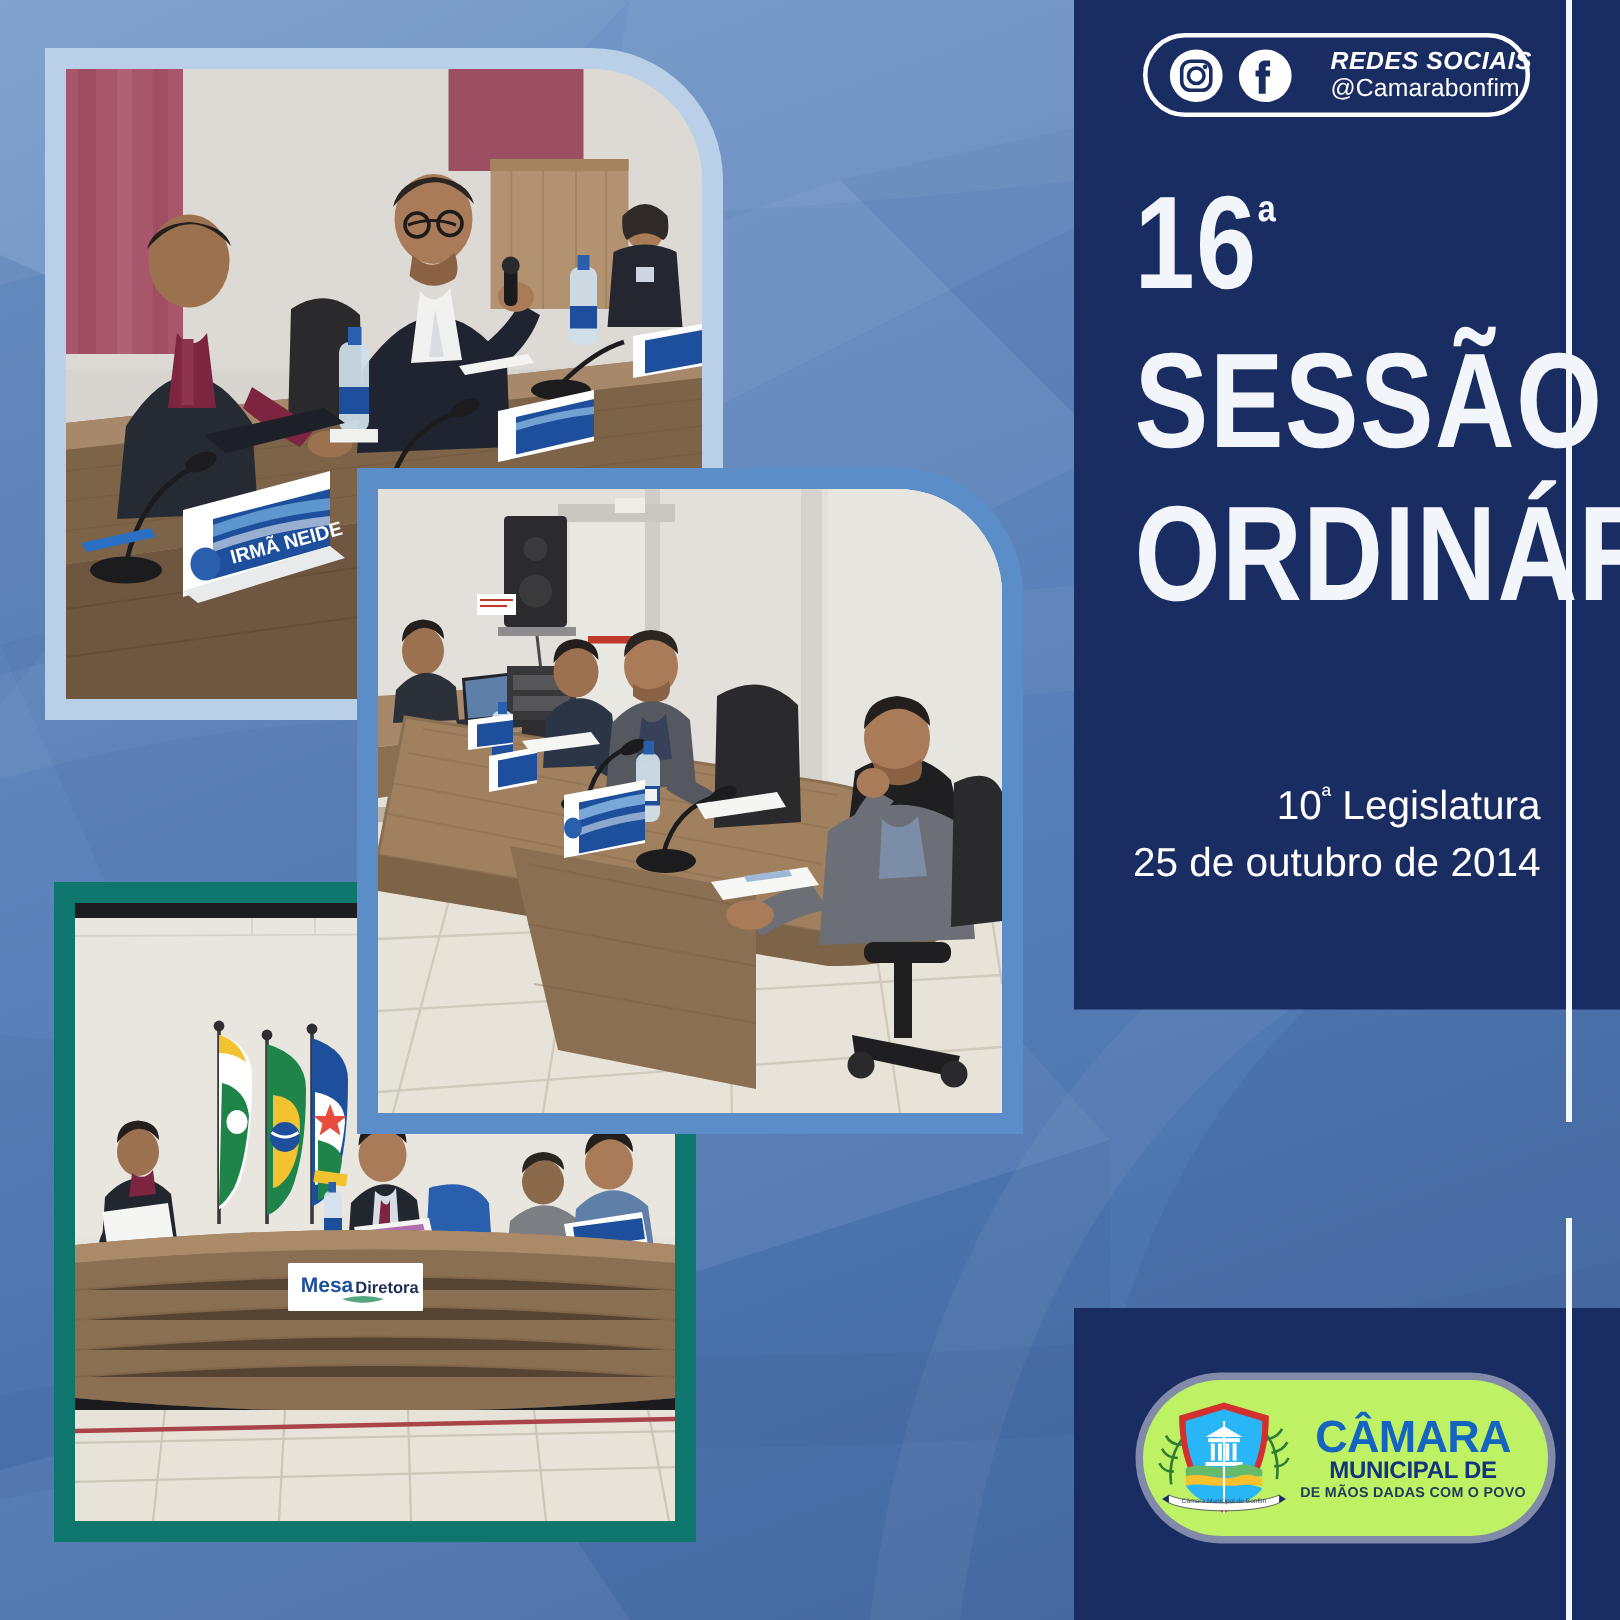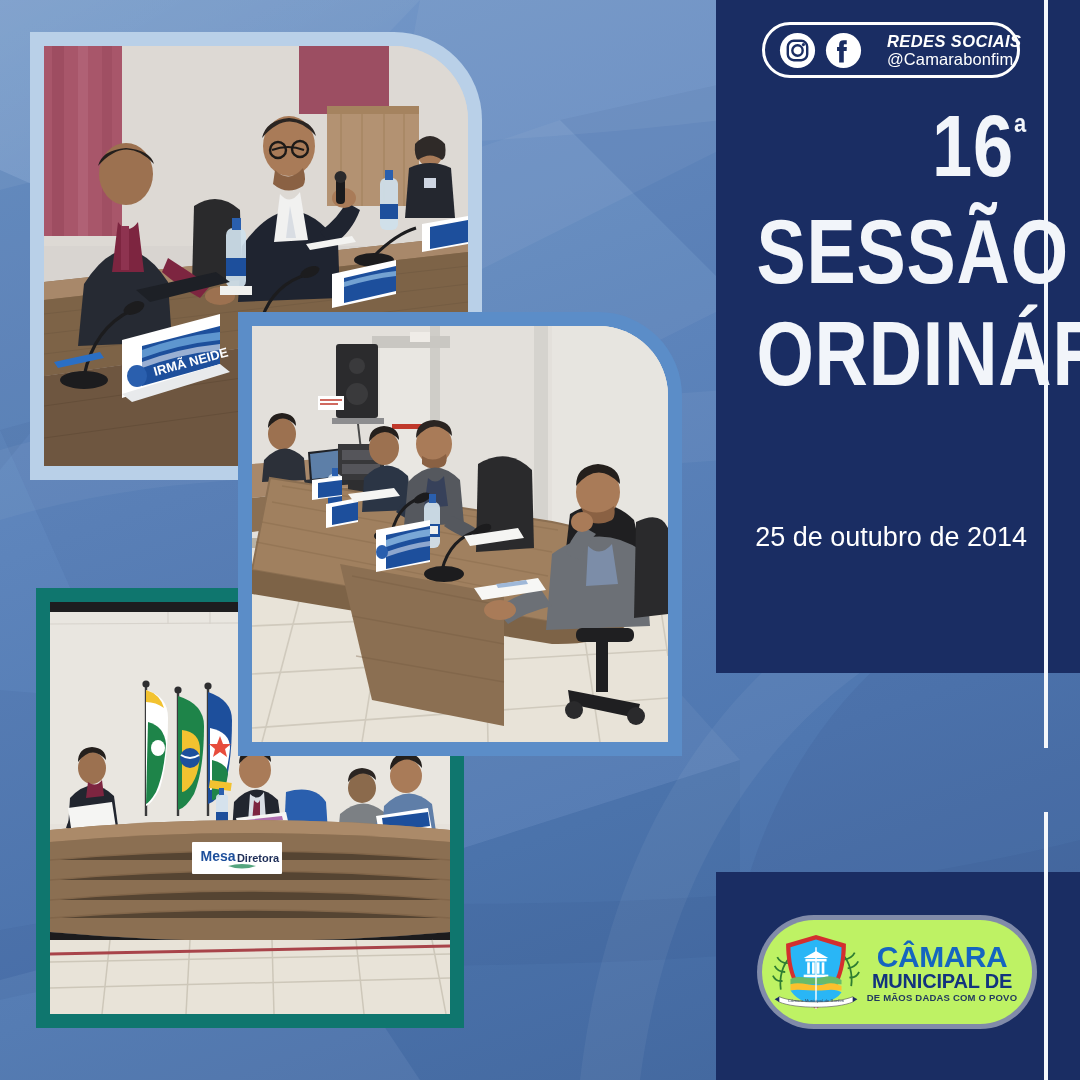--- a/index.html
+++ b/index.html
@@ -50,22 +50,22 @@
     font-style:italic; font-weight:bold; color:#ffffff;
     font-size:16.5px; letter-spacing:.4px; white-space:nowrap;
   }
   #social-text .l2 {
     color:#ffffff; font-size:16.5px; letter-spacing:.1px; white-space:nowrap;
   }
 
   
   #headline {
     position:absolute; z-index:5;
-    right:53px; top:102px; width:330px;
-    text-align:right; color:#f2f5fa;
+    right:53px; top:118px; width:330px;
+    text-align:left; color:#f2f5fa;
   }
   #headline .num,
   #headline .word {
     font-family:"Liberation Sans Narrow","Liberation Sans", sans-serif;
     font-weight:bold;
     transform:scaleX(.82);
     transform-origin:100% 50%;
     white-space:nowrap;
     letter-spacing:1px;
   }
@@ -90,21 +90,21 @@
     box-shadow:0 0 0 5px rgba(255,255,255,.45);
     display:flex; align-items:center; padding:0 12px 0 10px; gap:4px;
   }
   #logo .crest { width:88px; height:88px; flex:0 0 auto; }
   #logo .words { flex:1 1 auto; text-align:center; line-height:1; }
   #logo .words .camara {
     font-size:30px; font-weight:bold; color:#1565c0; letter-spacing:-.5px;
     display:block;
   }
   #logo .words .munic {
-    font-size:20px; font-weight:bold; color:#12337e; letter-spacing:-.2px;
+    font-size:16px; font-weight:bold; color:#12337e; letter-spacing:-.2px;
     display:block; margin-top:-1px;
   }
   #logo .words .bonfim {
     font-size:30px; font-weight:bold; color:#12337e; letter-spacing:-.5px;
     display:block; margin-top:-2px;
   }
   #logo .words .slogan {
     font-size:9.5px; font-weight:bold; color:#223a5e; letter-spacing:.2px;
     display:block; margin-top:2px;
   }
@@ -199,20 +199,21 @@
   </div>
 </div>
 
 <div id="headline">
   <div class="num"><span>16</span><sup>ª</sup></div>
   <div class="word w1">SESSÃO</div>
   <div class="word w2">ORDINÁRIA</div>
 </div>
 
 <div id="subhead">
+  <div><span>10</span><sup>ª</sup><span> Legislatura</span></div>
   <div>25 de outubro de 2014</div>
 </div>
 
 <div id="logo">
   <svg class="crest" viewBox="0 0 100 100">
 
     <g stroke="#2e7d32" stroke-width="2" fill="none">
       <path d="M20 34 C12 42 8 56 10 70"></path>
       <path d="M18 40 C12 40 8 37 6 33"></path>
       <path d="M15 50 C9 50 5 47 3 43"></path>

